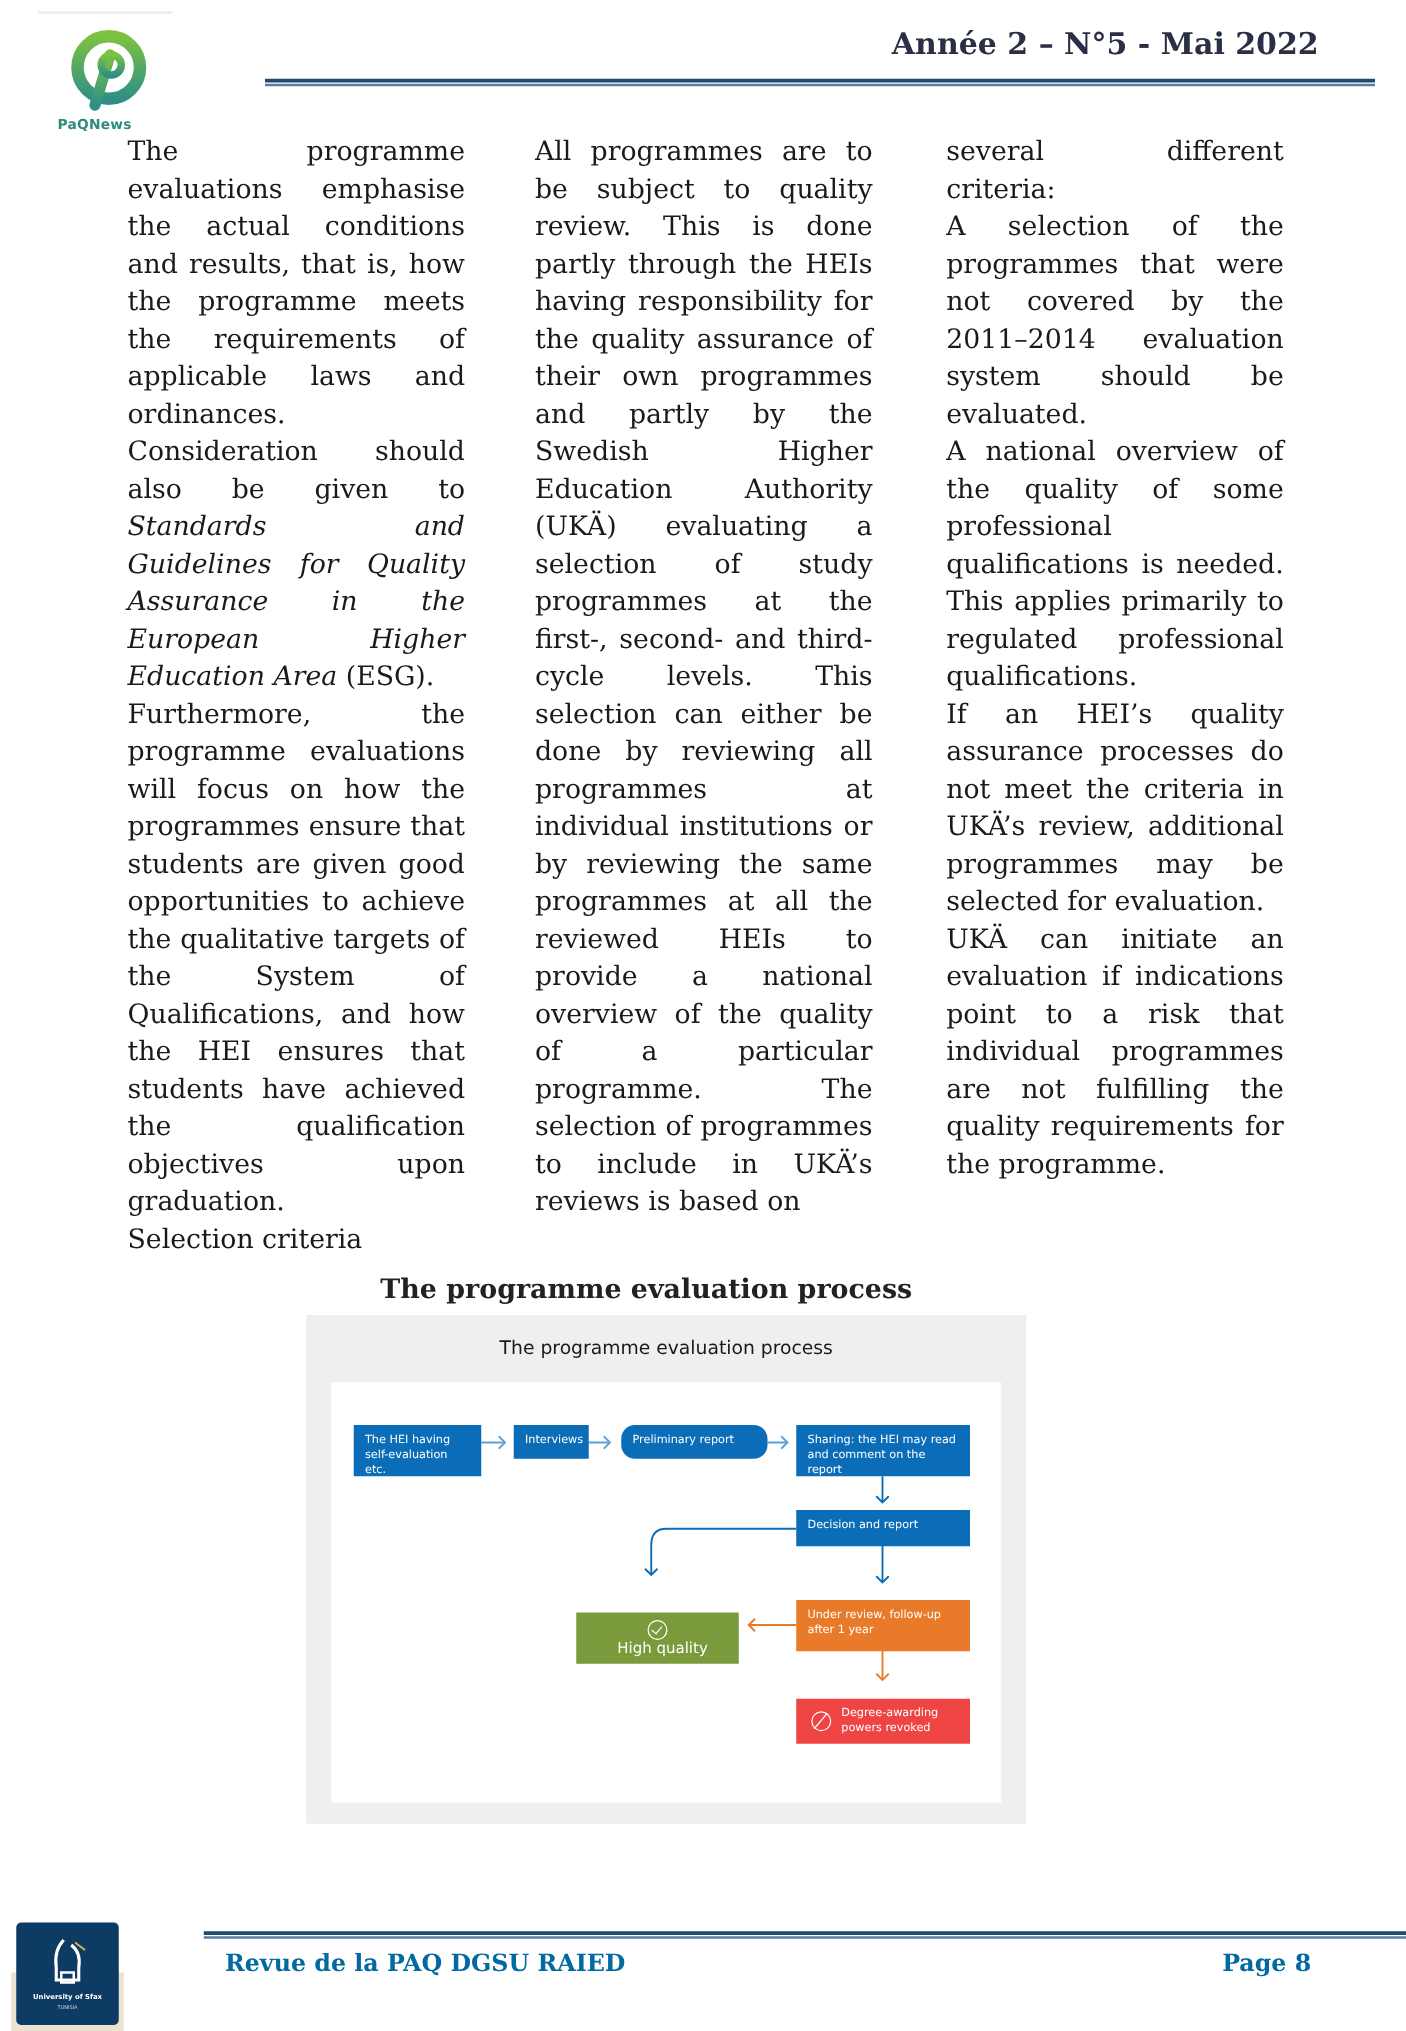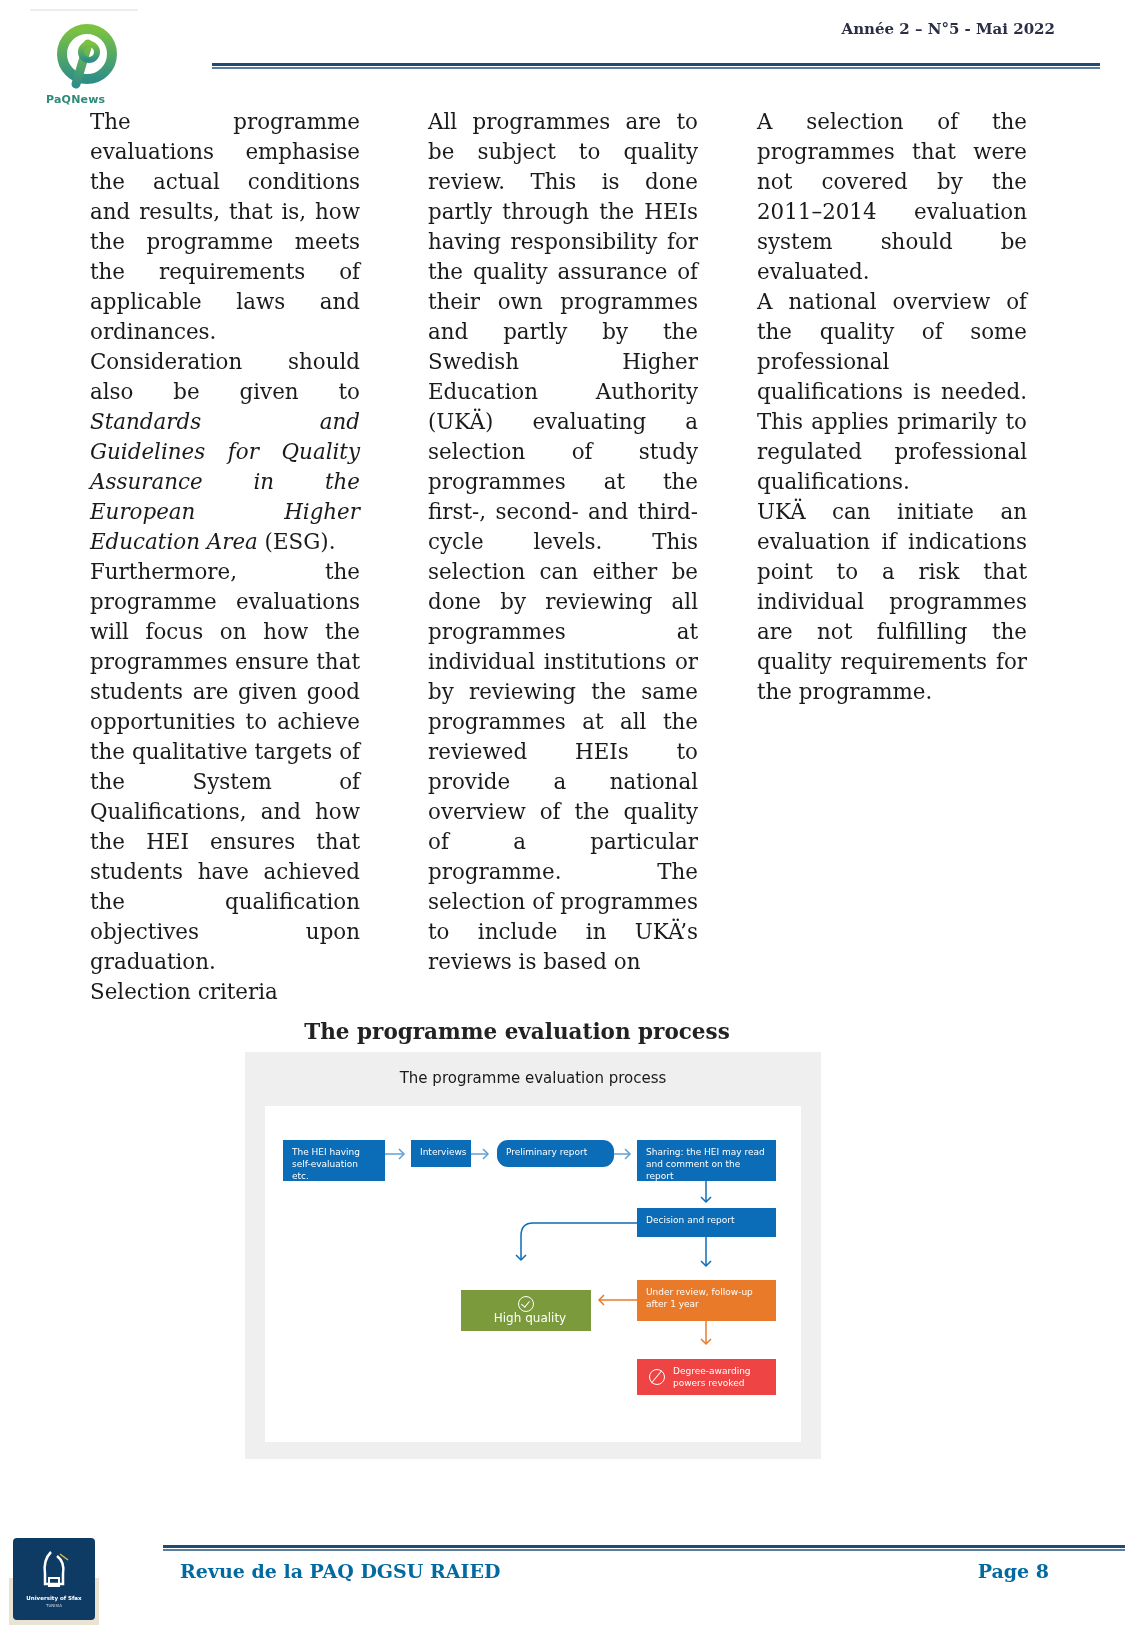--- a/index.html
+++ b/index.html
@@ -2,26 +2,26 @@
 <html><head>
 <meta charset="utf-8">
 <style>
   html, body { margin:0; padding:0; }
   body { width:1125px; height:1625px; position:relative; background:#ffffff; overflow:hidden;
          font-family:"DejaVu Serif", serif; color:#1a1a1a; }
   .topline-light { position:absolute; left:30px; top:9px; width:108px; height:2px; background:#eceeee; }
   .logo { position:absolute; left:44px; top:22px; width:86px; height:92px; }
   .logo-text { position:absolute; left:46px; top:93px; font-family:"DejaVu Sans", sans-serif; font-weight:bold;
                font-size:11px; color:#2f8a7a; letter-spacing:0.2px; }
-  .issue { position:absolute; right:70px; top:20px; font-weight:bold; font-size:15px; color:#2a2f45; }
+  .issue { position:absolute; right:70px; top:20px; font-weight:bold; font-size:24px; color:#2a2f45; }
   .hdr-rule { position:absolute; left:212px; top:63px; width:888px; height:6px;
               border-top:3px solid #1f4b72; border-bottom:2px solid #5a7d9d; box-sizing:border-box; }
   .col { position:absolute; top:107px; width:270px; font-size:21.4px; line-height:30px; text-align:justify; }
   .col p { margin:0; }
-  .col1 { left:90px; }
+  .col1 { left:102px; }
   .col2 { left:428px; }
   .col3 { left:757px; }
   .fig-title { position:absolute; left:0; width:1034px; top:1019px; text-align:center; font-weight:bold;
                font-size:21.5px; color:#222; }
   .fig-frame { position:absolute; left:245px; top:1052px; width:576px; height:407px; background:#efefef; }
   .fig-inner-title { position:absolute; left:0; width:100%; top:17px; text-align:center;
                      font-family:"DejaVu Sans", sans-serif; font-size:15px; color:#1a1a1a; }
   .fig-canvas { position:absolute; left:20px; top:54px; width:536px; height:336px; background:#ffffff; }
   .box { position:absolute; color:#fff; font-family:"DejaVu Sans", sans-serif; font-size:9px; line-height:12px;
          box-sizing:border-box; padding:6px 9px; }
@@ -73,22 +73,24 @@
   <p><span>Consideration should also be given to </span><em>Standards and Guidelines for Quality Assurance in the European Higher Education Area</em><span> (ESG).</span></p>
   <p>Furthermore, the programme evaluations will focus on how the programmes ensure that students are given good opportunities to achieve the qualitative targets of the System of Qualifications, and how the HEI ensures that students have achieved the qualification objectives upon graduation.</p>
   <p style="text-align:left">Selection criteria</p>
 </div>
 
 <div class="col col2">
   <p>All programmes are to be subject to quality review. This is done partly through the HEIs having responsibility for the quality assurance of their own programmes and partly by the Swedish Higher Education Authority (UKÄ) evaluating a selection of study programmes at the first-, second- and third-cycle levels. This selection can either be done by reviewing all programmes at individual institutions or by reviewing the same programmes at all the reviewed HEIs to provide a national overview of the quality of a particular programme. The selection of programmes to include in UKÄ’s reviews is based on</p>
 </div>
 
 <div class="col col3">
+  <p>several different criteria:</p>
   <p>A selection of the programmes that were not covered by the 2011–2014 evaluation system should be evaluated.</p>
   <p>A national overview of the quality of some professional qualifications is needed. This applies primarily to regulated professional qualifications.</p>
+  <p>If an HEI’s quality assurance processes do not meet the criteria in UKÄ’s review, additional programmes may be selected for evaluation.</p>
   <p>UKÄ can initiate an evaluation if indications point to a risk that individual programmes are not fulfilling the quality requirements for the programme.</p>
 </div>
 
 <div class="fig-title">The programme evaluation process</div>
 
 <div class="fig-frame">
   <div class="fig-inner-title">The programme evaluation process</div>
   <div class="fig-canvas">
     <svg class="arrows" width="536" height="336">
       <g fill="none" stroke-width="1.5">

